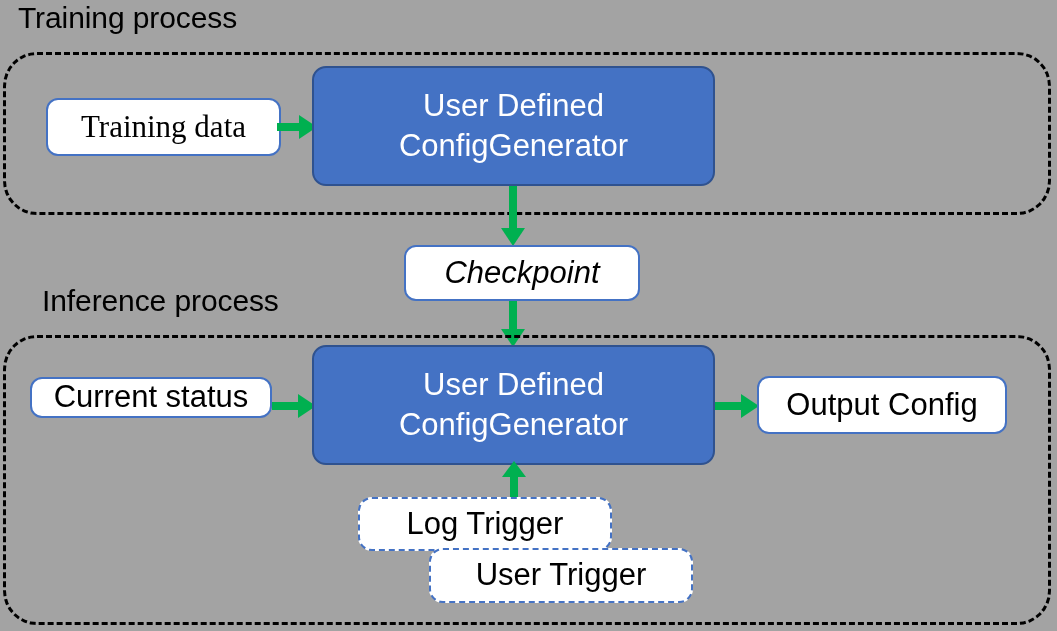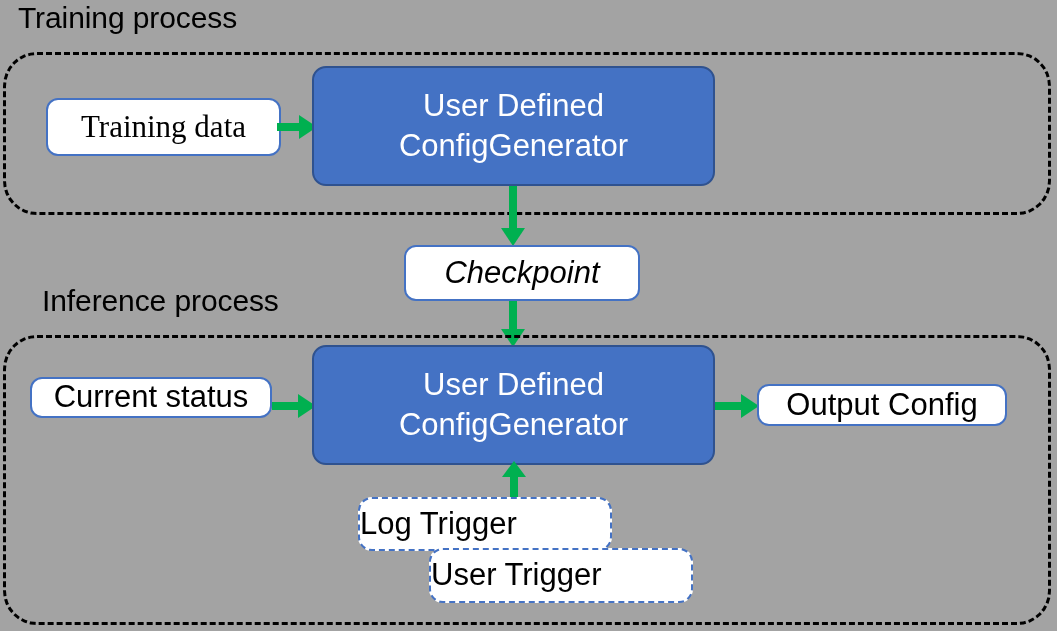--- a/index.html
+++ b/index.html
@@ -56,21 +56,21 @@
 
   
   .node-dashed {
     position: absolute;
     box-sizing: border-box;
     background: #ffffff;
     border: 2.5px dashed #4472C4;
     border-radius: 14px;
     display: flex;
     align-items: center;
-    justify-content: flex-start;
+    justify-content: center;
     color: #000000;
     font-size: 31px;
     line-height: 1.05;
     white-space: nowrap;
   }
 
   
   .node-primary {
     position: absolute;
     box-sizing: border-box;
@@ -156,21 +156,21 @@
     <span>ConfigGenerator</span>
   </div>
 
   <div class="arrow" style="left:715px; top:391px; width:46px; height:30px;">
     <svg width="46" height="30" viewBox="0 0 46 30">
       <line x1="0" y1="15" x2="30" y2="15" stroke="#00B050" stroke-width="8"></line>
       <polygon points="26,3 44,15 26,27" fill="#00B050"></polygon>
     </svg>
   </div>
 
-  <div class="node-plain" style="left:757px; top:384px; width:250px; height:42px;">
+  <div class="node-plain" style="left:757px; top:376px; width:250px; height:58px;">
     <span>Output Config</span>
   </div>
 
   <div class="arrow" style="left:499px; top:461px; width:30px; height:42px;">
     <svg width="30" height="42" viewBox="0 0 30 42">
       <line x1="15" y1="42" x2="15" y2="12" stroke="#00B050" stroke-width="8"></line>
       <polygon points="3,16 27,16 15,0" fill="#00B050"></polygon>
     </svg>
   </div>
 

